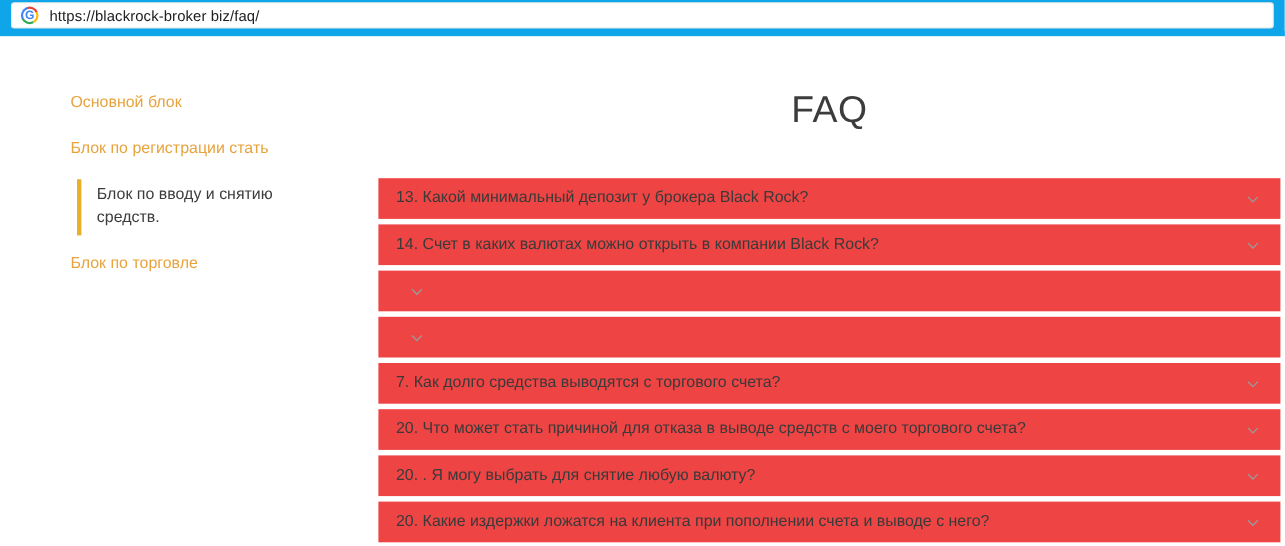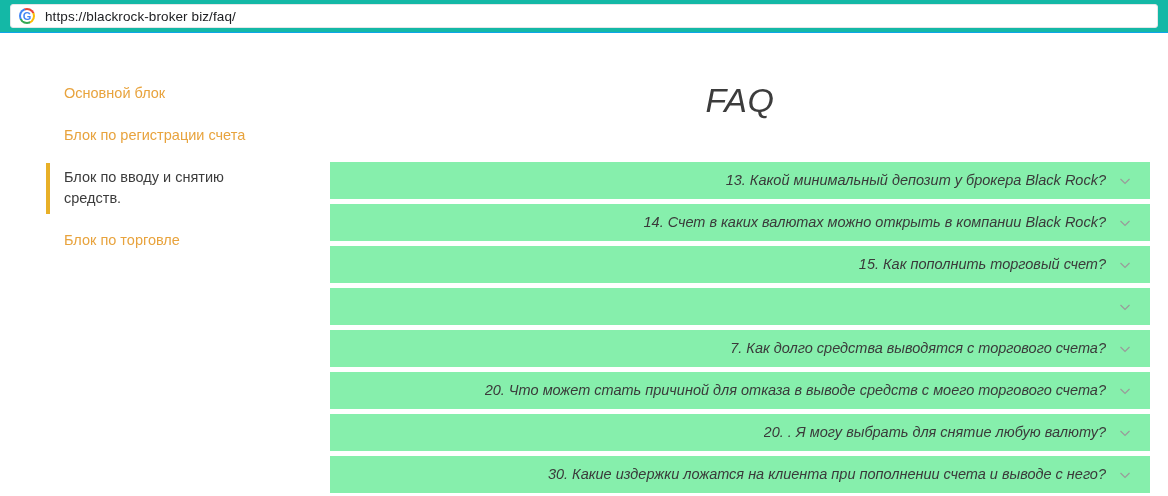--- a/index.html
+++ b/index.html
@@ -11,22 +11,22 @@
     height: 496px;
     overflow: hidden;
     background: #ffffff;
     font-family: "Liberation Sans", sans-serif;
     color: #333333;
   }
 
   
   .browser-bar {
     height: 33px;
-    background: #14b8a6;
-    border-bottom: 1px solid #0ea5e9;
+    background: #0ea5e9;
+    border-bottom: 5px solid #0ea5e9;
     display: flex;
     align-items: center;
     padding: 0 10px;
     box-sizing: border-box;
   }
   .omnibox {
     flex: 1;
     height: 24px;
     background: #ffffff;
     border: 1px solid #e4e6e8;
@@ -96,58 +96,58 @@
   .side-item {
     position: relative;
     padding: 10px 4px 10px 18px;
     font-size: 14.5px;
     line-height: 1.5;
     color: #e8a33d;
     cursor: pointer;
   }
   .side-item.active {
     color: #3c3c3c;
+    margin-left: 24px;
   }
   .side-item.active::before {
     content: "";
     position: absolute;
     left: 0;
     top: 6px;
     bottom: 6px;
     width: 4px;
     background: #e8b028;
   }
 
   
   .content {
     position: absolute;
-    left: 330px;
+    left: 344px;
     top: 0;
     width: 820px;
-    font-style: italic;
   }
   .faq-title {
     text-align: center;
     font-size: 34px;
     font-weight: 400;
     color: #3c3c3c;
     margin: 48px 0 42px 0;
     letter-spacing: 0.5px;
   }
   .faq-list {
     display: flex;
     flex-direction: column;
     gap: 5px;
   }
   .faq-item {
-    background: #86efac;
+    background: #ef4444;
     height: 37px;
     display: flex;
     align-items: center;
-    justify-content: flex-end;
+    justify-content: space-between;
     padding: 0 18px 0 16px;
     box-sizing: border-box;
     cursor: pointer;
   }
   .faq-q {
     font-size: 14.5px;
     color: #3a3a3a;
     line-height: 1.2;
     white-space: nowrap;
     overflow: hidden;
@@ -172,21 +172,21 @@
   </div>
 </div>
 
 <div class="page">
 
   <nav class="sidebar">
     <div class="side-item">
       <span>Основной блок</span>
     </div>
     <div class="side-item">
-      <span>Блок по регистрации счета</span>
+      <span>Блок по регистрации стать</span>
     </div>
     <div class="side-item active">
       <span>Блок по вводу и снятию средств.</span>
     </div>
     <div class="side-item">
       <span>Блок по торговле</span>
     </div>
   </nav>
 
   <main class="content">
@@ -206,21 +206,20 @@
       <div class="faq-item">
         <span class="faq-q">14. Счет в каких валютах можно открыть в компании Black Rock?</span>
         <span class="chev">
           <svg viewBox="0 0 14 14" width="14" height="14" aria-hidden="true">
               <path d="M2.5 5 L7 9.5 L11.5 5" fill="none" stroke="currentColor" stroke-width="1.2"></path>
             </svg>
         </span>
       </div>
 
       <div class="faq-item">
-        <span class="faq-q">15. Как пополнить торговый счет?</span>
         <span class="chev">
           <svg viewBox="0 0 14 14" width="14" height="14" aria-hidden="true">
               <path d="M2.5 5 L7 9.5 L11.5 5" fill="none" stroke="currentColor" stroke-width="1.2"></path>
             </svg>
         </span>
       </div>
 
       <div class="faq-item">
         <span class="chev">
           <svg viewBox="0 0 14 14" width="14" height="14" aria-hidden="true">
@@ -250,21 +249,21 @@
       <div class="faq-item">
         <span class="faq-q">20. . Я могу выбрать для снятие любую валюту?</span>
         <span class="chev">
           <svg viewBox="0 0 14 14" width="14" height="14" aria-hidden="true">
               <path d="M2.5 5 L7 9.5 L11.5 5" fill="none" stroke="currentColor" stroke-width="1.2"></path>
             </svg>
         </span>
       </div>
 
       <div class="faq-item">
-        <span class="faq-q">30. Какие издержки ложатся на клиента при пополнении счета и выводе с него?</span>
+        <span class="faq-q">20. Какие издержки ложатся на клиента при пополнении счета и выводе с него?</span>
         <span class="chev">
           <svg viewBox="0 0 14 14" width="14" height="14" aria-hidden="true">
               <path d="M2.5 5 L7 9.5 L11.5 5" fill="none" stroke="currentColor" stroke-width="1.2"></path>
             </svg>
         </span>
       </div>
 
     </div>
   </main>
 </div>

